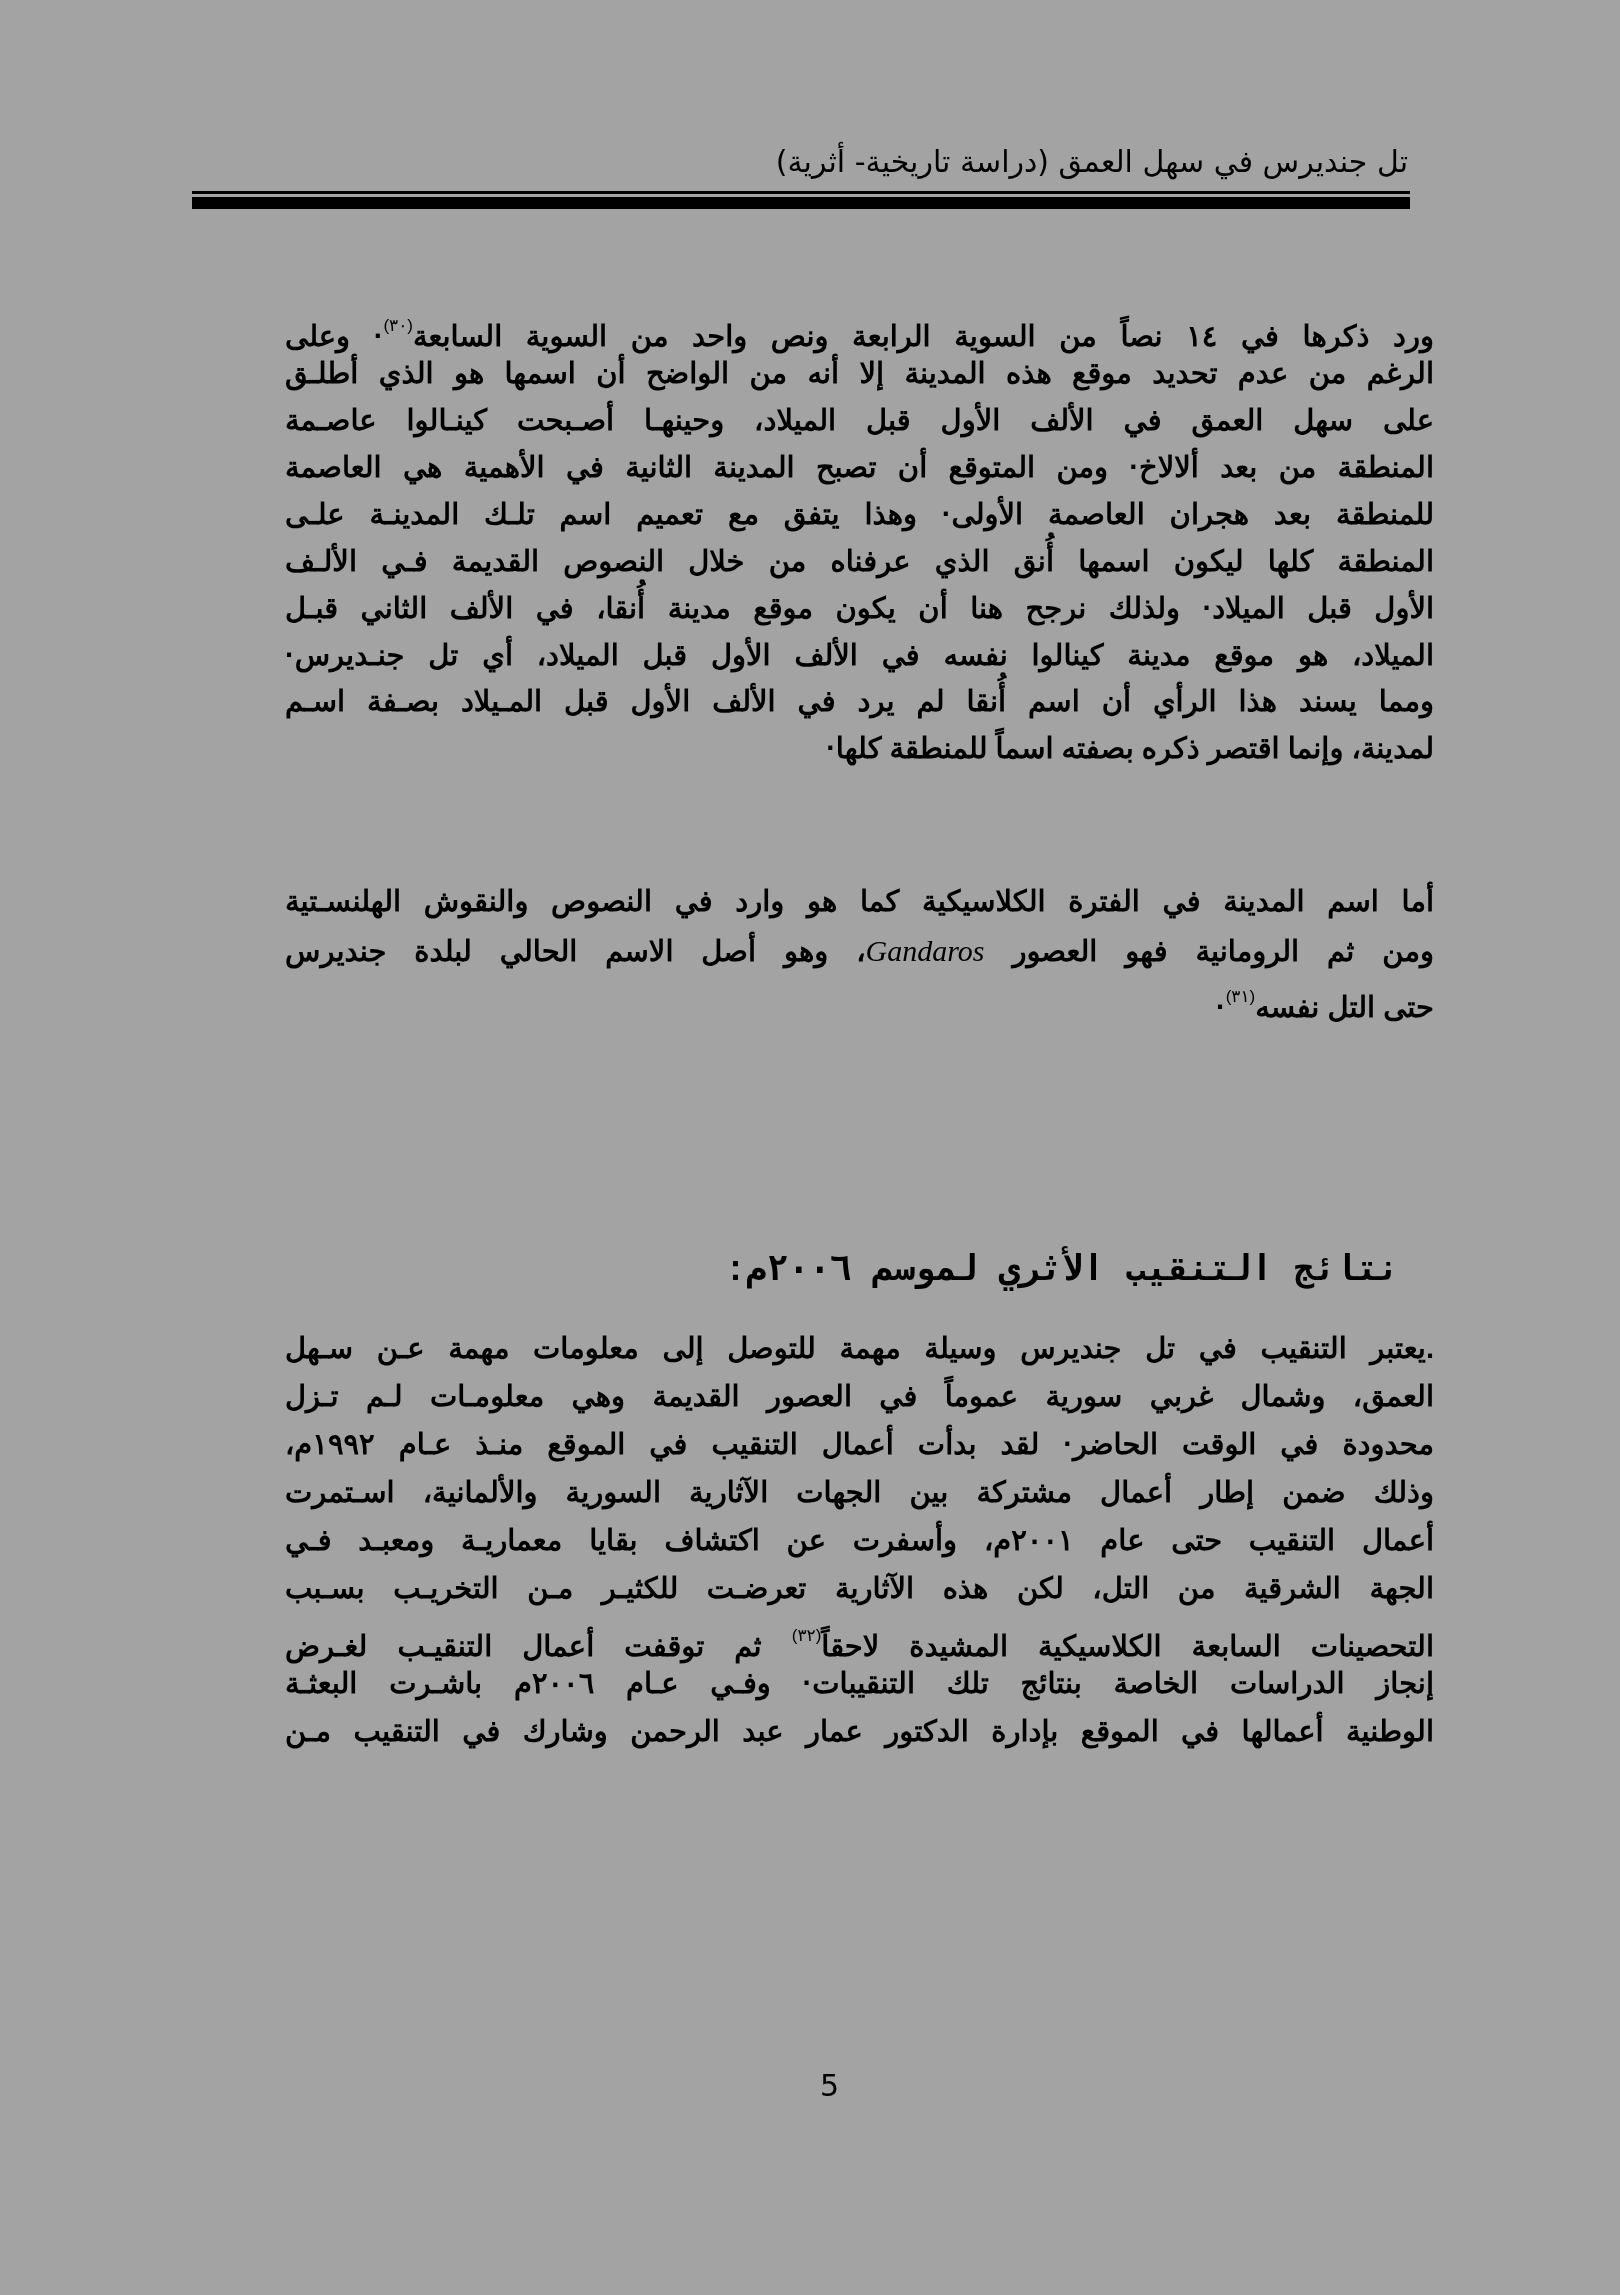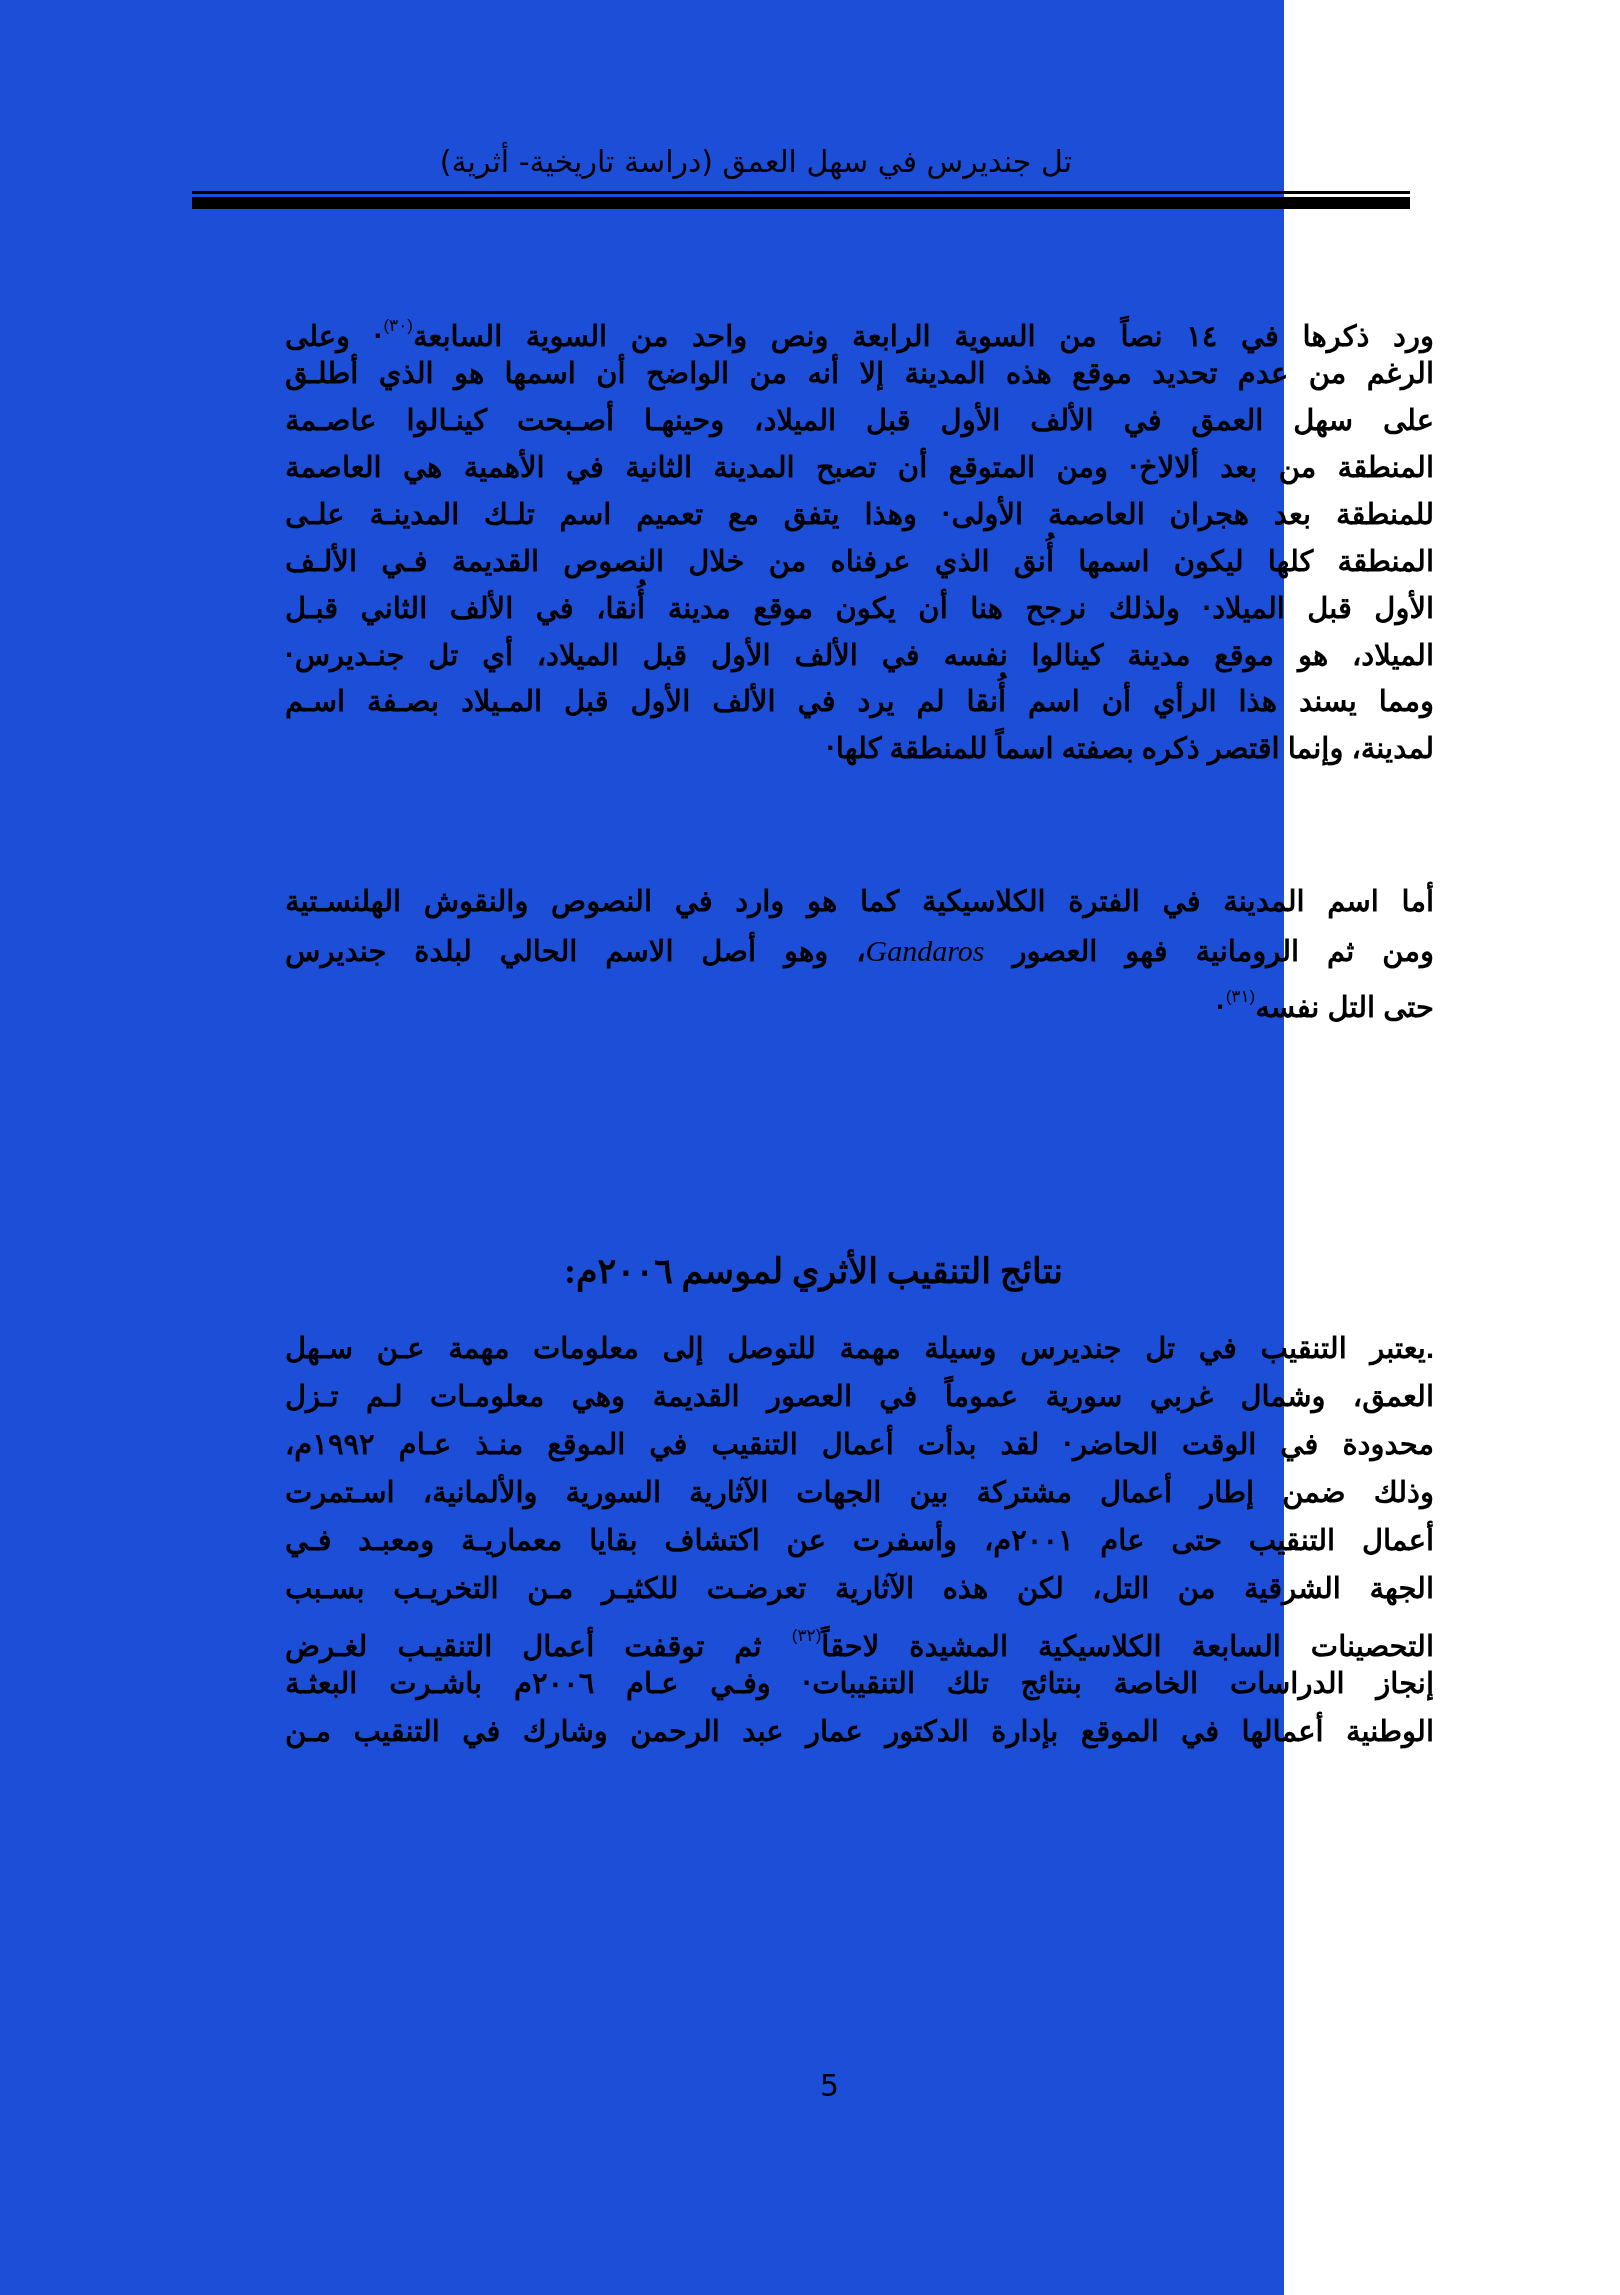--- a/index.html
+++ b/index.html
@@ -1,30 +1,30 @@
 <!DOCTYPE html>
 <html style="font-size:13.5px"><head>
 <meta charset="utf-8">
 <style>
   html, body { margin:0; padding:0; background:#ffffff; }
   body { width:1620px; height:2295px; position:relative; overflow:hidden;
          font-family:"DejaVu Sans", "Liberation Sans", sans-serif; color:#000; }
-  .page { position:absolute; left:0; top:0; width:1284px; height:2295px; background:#1d4ed8; }
+  .page { position:absolute; left:0; top:0; width:1620px; height:2295px; background:#a3a3a3; }
   .running-head { position:absolute; right:212px; top:141px; direction:rtl;
          font-family:"DejaVu Sans", sans-serif; font-size:30px; line-height:42px; white-space:nowrap; }
   .rule-thin { position:absolute; left:192px; width:1218px; top:191px; height:2.5px; background:#000; }
   .rule-thick { position:absolute; left:192px; width:1218px; top:197px; height:11.8px; background:#000; }
   .line { position:absolute; left:253px; width:1149px; direction:rtl; text-align:justify;
           text-align-last:justify; font-family:"Liberation Sans", sans-serif; font-weight:bold;
           font-size:29px; line-height:42px; height:42px; white-space:nowrap; overflow:visible;margin-left:32px; }
   .line.last { text-align-last:right; }
   .fn { font-size:17px; vertical-align:15px; font-weight:normal; }
   .latin { font-family:"Liberation Serif", serif; font-weight:normal; font-size:30px;font-style:italic; }
   .heading { position:absolute; right:221px; top:1246px; direction:rtl; white-space:nowrap;
-             font-family:Liberation Serif, serif; font-weight:bold; font-size:35px; line-height:51px; }
+             font-family:Liberation Mono, monospace; font-weight:bold; font-size:35px; line-height:51px; }
   .page-number { position:absolute; left:800px; top:2067px; width:59px; text-align:center;
              font-family:"DejaVu Sans", sans-serif; font-size:30px; line-height:37px; }
 </style>
 </head>
 <body>
 
 <div class="page">
 
   <div class="running-head">تل جنديرس في سهل العمق (دراسة تاريخية- أثرية)</div>
   <div class="rule-thin"></div>

